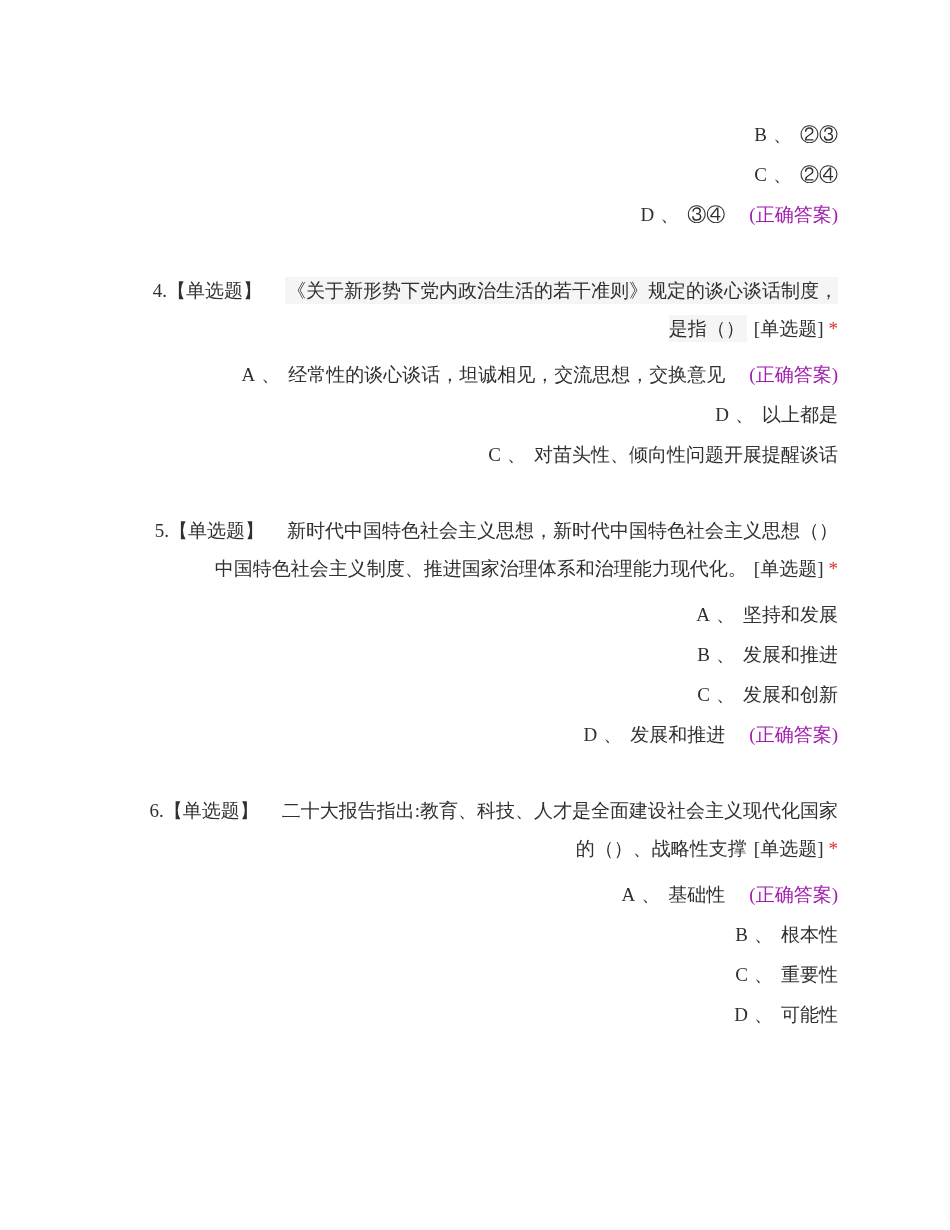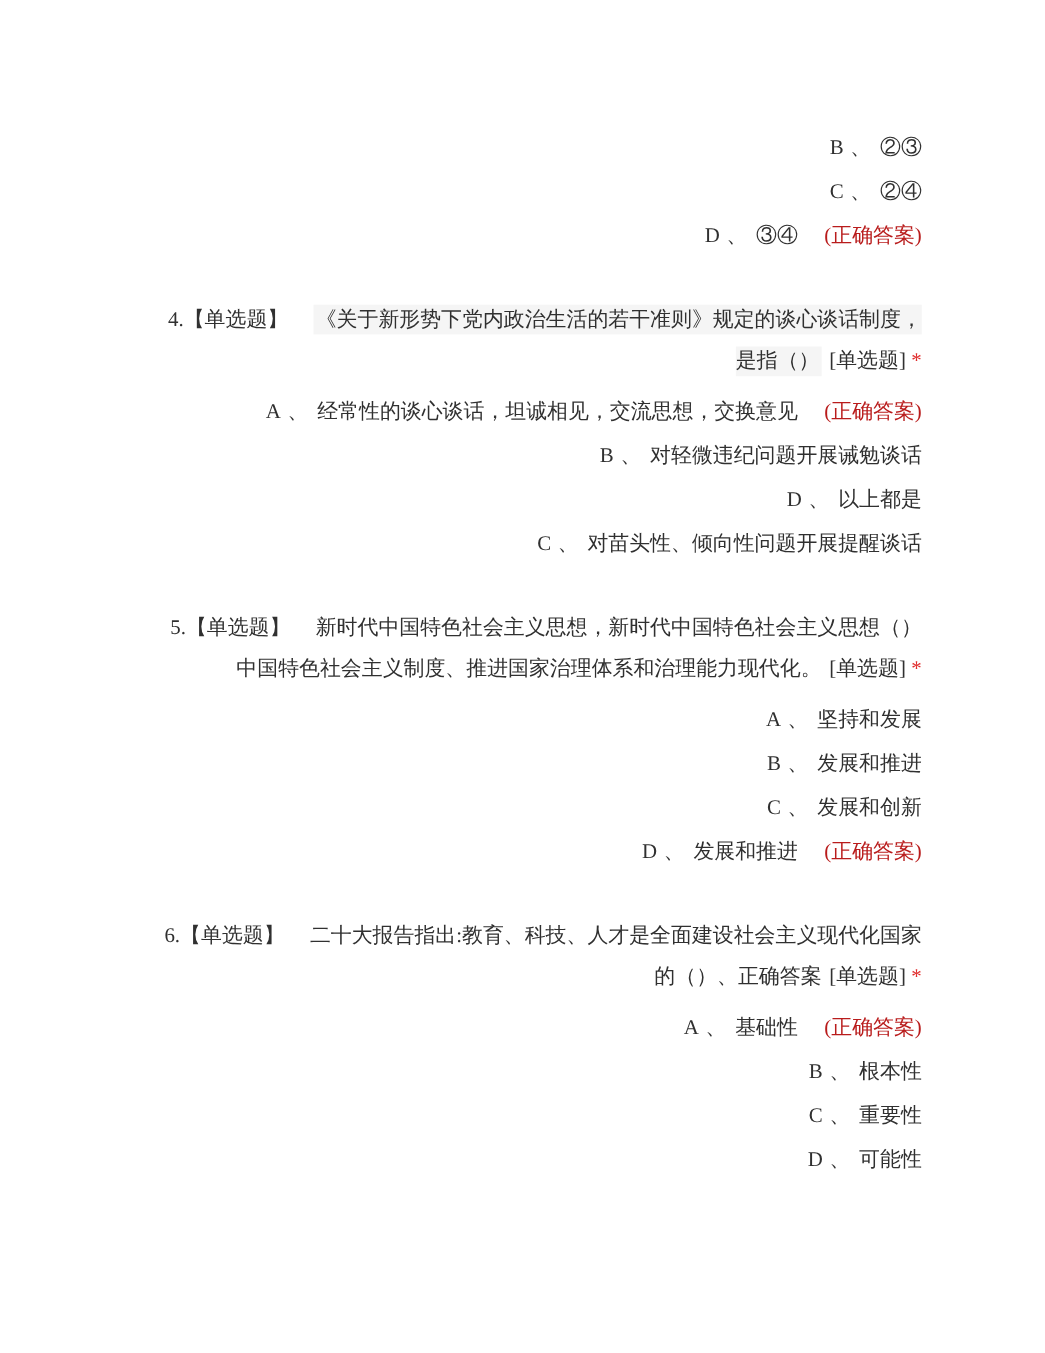--- a/index.html
+++ b/index.html
@@ -65,21 +65,21 @@
     font-size: 19px;
     line-height: 40px;
   }
   .opt-label {
     margin-right: 6px;
   }
   .opt-sep {
     margin-right: 8px;
   }
   .answer {
-    color: #b91c1c;
+    color: #a21caf;
     padding-left: 24px;
   }
   .answer:empty {
     display: none;
   }
 </style>
 </head>
 <body>
 
 <div class="page">
@@ -90,38 +90,37 @@
         <div class="option"><span class="opt-label">B</span><span class="opt-sep">、</span><span class="opt-text">②③</span></div>
         <div class="option"><span class="opt-label">C</span><span class="opt-sep">、</span><span class="opt-text">②④</span></div>
         <div class="option"><span class="opt-label">D</span><span class="opt-sep">、</span><span class="opt-text">③④</span><span class="answer">(正确答案)</span></div>
       </div>
     </section>
 
     <section class="q-block">
       <p class="q-text"><span class="q-number">4.</span><span class="q-tag">【单选题】</span><span class="hl">《关于新形势下党内政治生活的若干准则》规定的谈心谈话制度，是指（）</span><span class="suffix">[单选题]</span><span class="star">*</span></p>
       <div class="options">
         <div class="option"><span class="opt-label">A</span><span class="opt-sep">、</span><span class="opt-text">经常性的谈心谈话，坦诚相见，交流思想，交换意见</span><span class="answer">(正确答案)</span></div>
-        <div class="option"><span class="opt-label">B</span><span class="opt-sep">、</span><span class="opt-text">对轻微违纪问题开展诫勉谈话</span></div>
         <div class="option"><span class="opt-label">D</span><span class="opt-sep">、</span><span class="opt-text">以上都是</span></div>
         <div class="option"><span class="opt-label">C</span><span class="opt-sep">、</span><span class="opt-text">对苗头性、倾向性问题开展提醒谈话</span></div>
       </div>
     </section>
 
     <section class="q-block">
       <p class="q-text"><span class="q-number">5.</span><span class="q-tag">【单选题】</span><span class="q-plain">新时代中国特色社会主义思想，新时代中国特色社会主义思想（）中国特色社会主义制度、推进国家治理体系和治理能力现代化。</span><span class="suffix">[单选题]</span><span class="star">*</span></p>
       <div class="options">
         <div class="option"><span class="opt-label">A</span><span class="opt-sep">、</span><span class="opt-text">坚持和发展</span></div>
         <div class="option"><span class="opt-label">B</span><span class="opt-sep">、</span><span class="opt-text">发展和推进</span></div>
         <div class="option"><span class="opt-label">C</span><span class="opt-sep">、</span><span class="opt-text">发展和创新</span></div>
         <div class="option"><span class="opt-label">D</span><span class="opt-sep">、</span><span class="opt-text">发展和推进</span><span class="answer">(正确答案)</span></div>
       </div>
     </section>
 
     <section class="q-block">
-      <p class="q-text"><span class="q-number">6.</span><span class="q-tag">【单选题】</span><span class="q-plain">二十大报告指出:教育、科技、人才是全面建设社会主义现代化国家的（）、正确答案</span><span class="suffix">[单选题]</span><span class="star">*</span></p>
+      <p class="q-text"><span class="q-number">6.</span><span class="q-tag">【单选题】</span><span class="q-plain">二十大报告指出:教育、科技、人才是全面建设社会主义现代化国家的（）、战略性支撑</span><span class="suffix">[单选题]</span><span class="star">*</span></p>
       <div class="options">
         <div class="option"><span class="opt-label">A</span><span class="opt-sep">、</span><span class="opt-text">基础性</span><span class="answer">(正确答案)</span></div>
         <div class="option"><span class="opt-label">B</span><span class="opt-sep">、</span><span class="opt-text">根本性</span></div>
         <div class="option"><span class="opt-label">C</span><span class="opt-sep">、</span><span class="opt-text">重要性</span></div>
         <div class="option"><span class="opt-label">D</span><span class="opt-sep">、</span><span class="opt-text">可能性</span></div>
       </div>
     </section>
 
   </div>
 </div>

